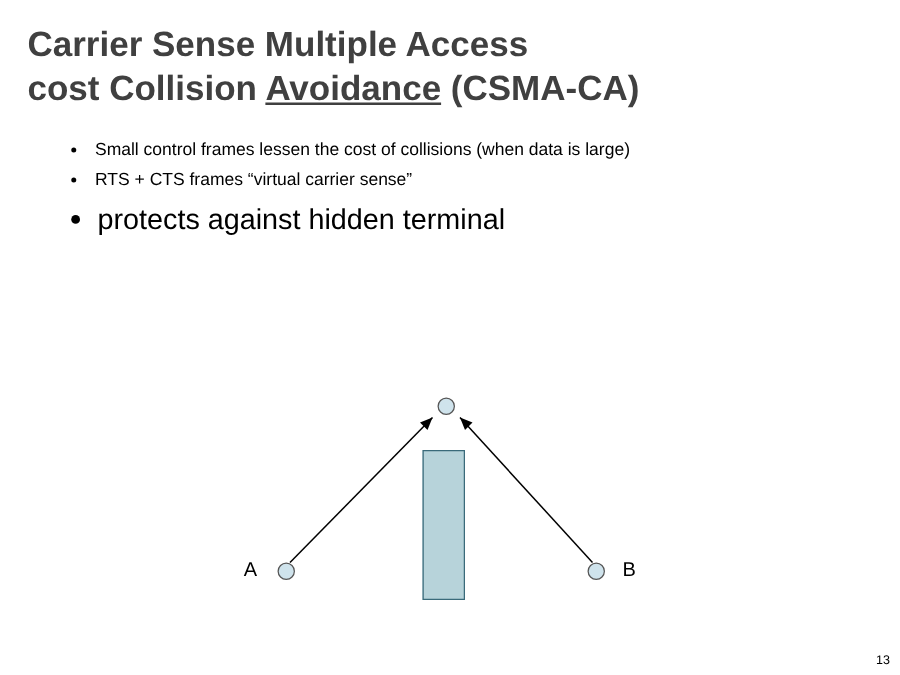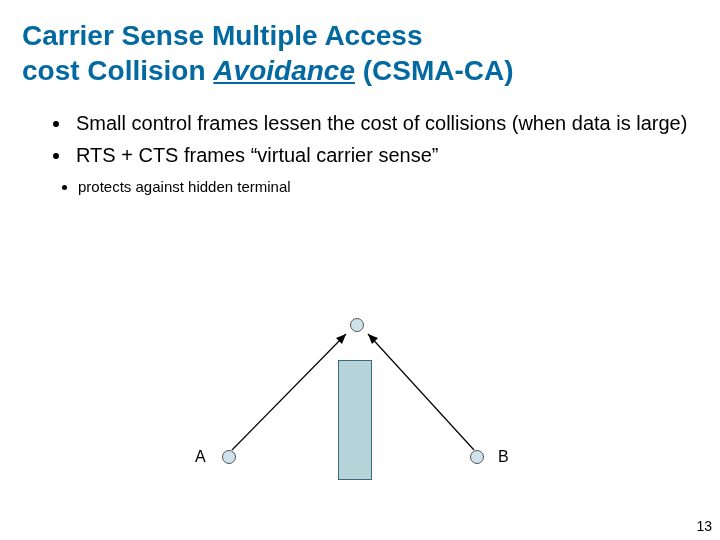--- a/index.html
+++ b/index.html
@@ -1,29 +1,29 @@
 <!DOCTYPE html>
 <html><head>
 <meta charset="utf-8">
 <style>
   * { margin: 0; padding: 0; box-sizing: border-box; }
   html, body { width: 720px; height: 540px; background: #fff; font-family: Arial, Helvetica, sans-serif; }
   .slide { position: relative; width: 720px; height: 540px; padding: 18px 22px 0 22px; }
-  .title { color: #0369a1; font-weight: bold; font-size: 28px; line-height: 1.25; margin-bottom: 22px; }
-  .title .underline { text-decoration: underline; font-style: italic; }
-  .bullets { list-style: disc; padding-left: 50px; font-size: 20px; color: #000; line-height: 1.3; }
+  .title { color: #404040; font-weight: bold; font-size: 28px; line-height: 1.25; margin-bottom: 22px; }
+  .title .underline { text-decoration: underline; }
+  .bullets { list-style: disc; padding-left: 50px; font-size: 14px; color: #000; line-height: 1.3; }
   .bullets > li { margin-bottom: 6px; padding-left: 4px; }
-  .subbullets { list-style: disc; padding-left: 56px; font-size: 15px; margin-top: 10px; }
+  .subbullets { list-style: disc; padding-left: 56px; font-size: 23px; margin-top: 10px; }
   .figure { position: absolute; left: 0; top: 300px; width: 720px; height: 200px; }
   .node { position: absolute; width: 14px; height: 14px; border-radius: 50%; background: #cfe3ec; border: 1px solid #555; }
   .label { position: absolute; font-size: 16px; font-family: Arial, sans-serif; color: #000; }
   .wall { position: absolute; background: #b7d3da; border: 1px solid #3a6a7a; }
   .arrow-line { stroke: #000; stroke-width: 1.2; fill: none; }
   .arrow-head { fill: #000; }
-  .pagenum { position: absolute; right: 8px; bottom: 6px; font-size: 14px; color: #000; }
+  .pagenum { position: absolute; right: 8px; bottom: 6px; font-size: 10px; color: #000; }
 </style>
 </head>
 <body>
 
 <div class="slide">
 
   <div class="title">
     <span>Carrier Sense Multiple Access</span><br>
     <span>cost Collision </span><span class="underline">Avoidance</span><span> (CSMA-CA)</span>
   </div>

